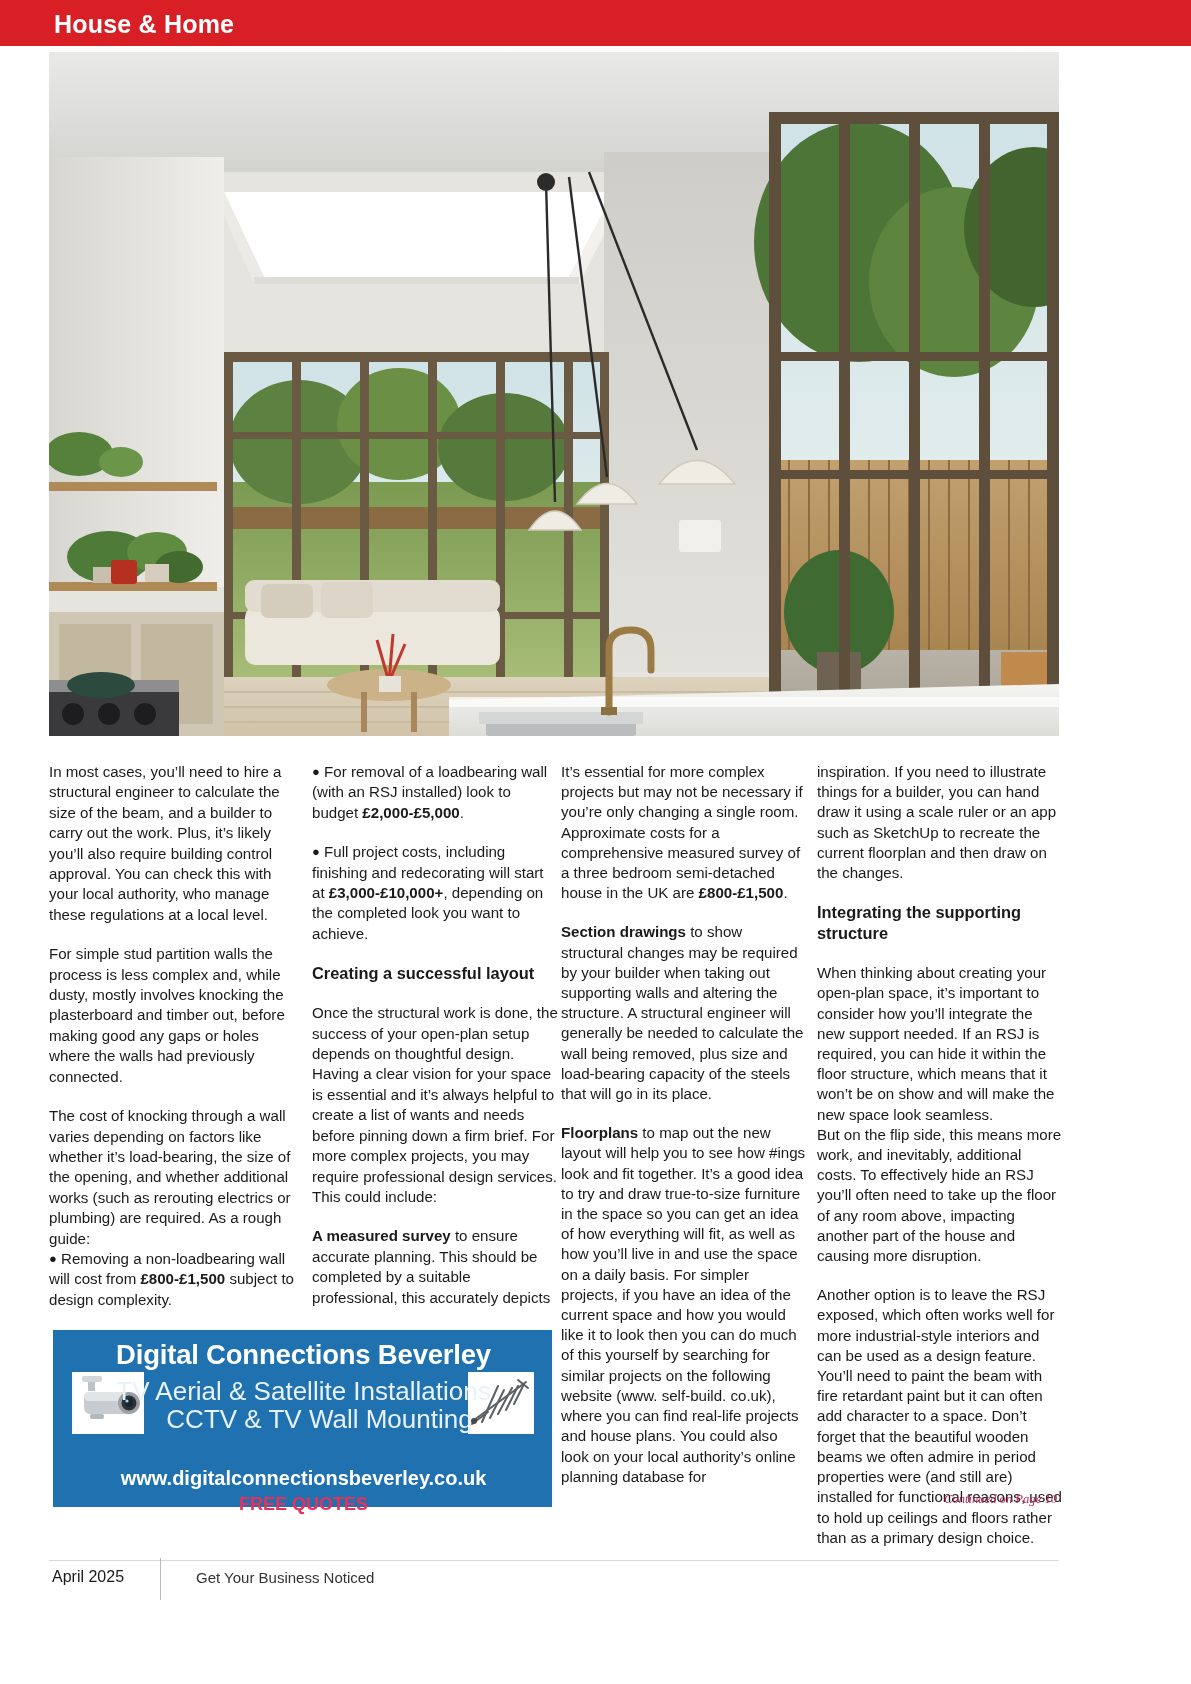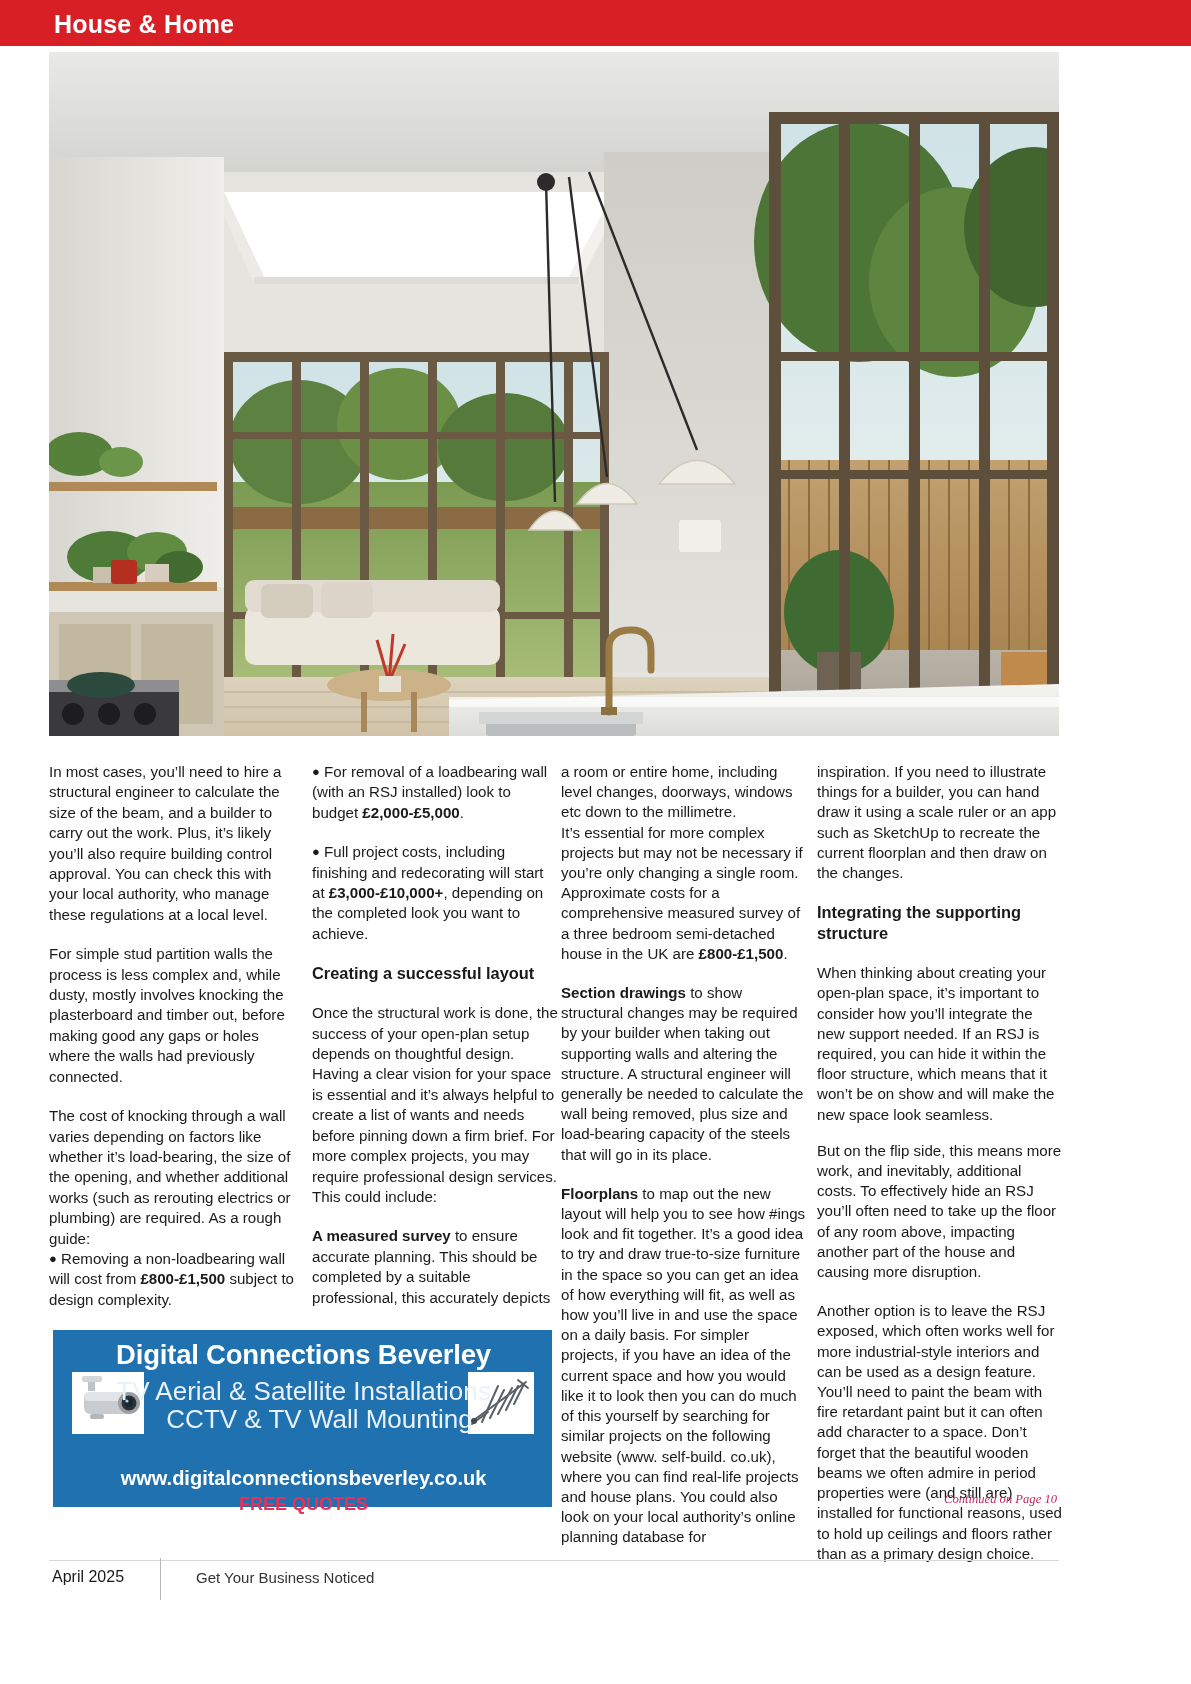--- a/index.html
+++ b/index.html
@@ -398,30 +398,29 @@
     <p class="bullet-line" style="margin-bottom:19px">
       <span class="dot">●</span>
       <span>Full project costs, including finishing and redecorating will start at </span><b>£3,000-£10,000+</b><span>, depending on the completed look you want to achieve.</span>
     </p>
     <p class="subhead">Creating a successful layout</p>
     <p>Once the structural work is done, the success of your open-plan setup depends on thoughtful design. Having a clear vision for your space is essential and it’s always helpful to create a list of wants and needs before pinning down a firm brief. For more complex projects, you may require professional design services. This could include:</p>
     <p><b>A measured survey</b><span> to ensure accurate planning. This should be completed by a suitable professional, this accurately depicts</span></p>
   </div>
 
   <div class="col squish" id="col3">
-    <p style="margin-bottom:0">a room or entire home, including level changes, doorways, windows etc down to the millimetre.</p>
     <p><span>It’s essential for more complex projects but may not be necessary if you’re only changing a single room. Approximate costs for a comprehensive measured survey of a three bedroom semi-detached house in the UK are </span><b>£800-£1,500</b><span>.</span></p>
     <p><b>Section drawings</b><span> to show structural changes may be required by your builder when taking out supporting walls and altering the structure. A structural engineer will generally be needed to calculate the wall being removed, plus size and load-bearing capacity of the steels that will go in its place.</span></p>
     <p><b>Floorplans</b><span> to map out the new layout will help you to see how #ings look and fit together. It’s a good idea to try and draw true-to-size furniture in the space so you can get an idea of how everything will fit, as well as how you’ll live in and use the space on a daily basis. For simpler projects, if you have an idea of the current space and how you would like it to look then you can do much of this yourself by searching for similar projects on the following website (www. self-build. co.uk), where you can find real-life projects and house plans. You could also look on your local authority’s online planning database for</span></p>
   </div>
 
   <div class="col squish" id="col4">
     <p>inspiration. If you need to illustrate things for a builder, you can hand draw it using a scale ruler or an app such as SketchUp to recreate the current floorplan and then draw on the changes.</p>
     <p class="subhead">Integrating the supporting structure</p>
-    <p style="margin-bottom:16px">When thinking about creating your open-plan space, it’s important to consider how you’ll integrate the new support needed. If an RSJ is required, you can hide it within the floor structure, which means that it won’t be on show and will make the new space look seamless.</p>
+    <p style="margin-bottom:0">When thinking about creating your open-plan space, it’s important to consider how you’ll integrate the new support needed. If an RSJ is required, you can hide it within the floor structure, which means that it won’t be on show and will make the new space look seamless.</p>
     <p>But on the flip side, this means more work, and inevitably, additional costs. To effectively hide an RSJ you’ll often need to take up the floor of any room above, impacting another part of the house and causing more disruption.</p>
     <p>Another option is to leave the RSJ exposed, which often works well for more industrial-style interiors and can be used as a design feature. You’ll need to paint the beam with fire retardant paint but it can often add character to a space. Don’t forget that the beautiful wooden beams we often admire in period properties were (and still are) installed for functional reasons, used to hold up ceilings and floors rather than as a primary design choice.</p>
   </div>
 
   <div class="continued">Continued on Page 10</div>
 
   <div class="ad">
     <div class="ad-title">Digital Connections Beverley</div>
 
     <div class="ad-img-left">

